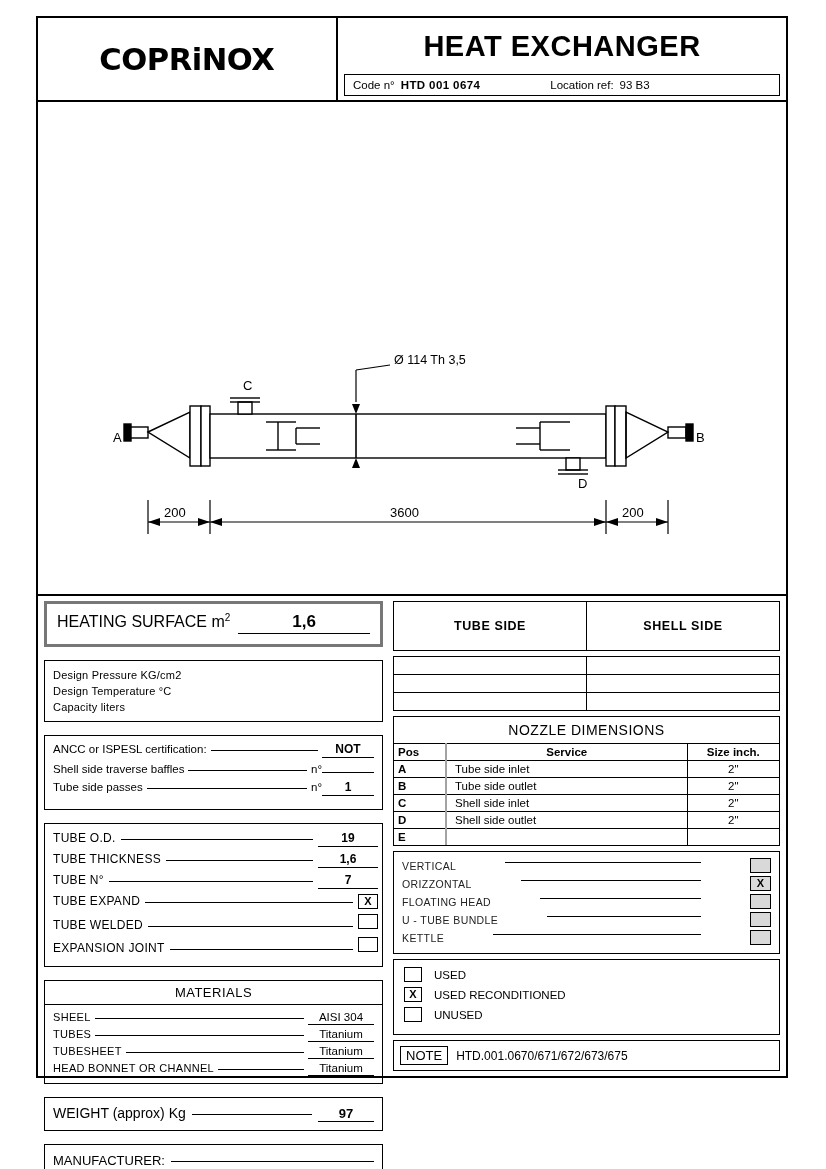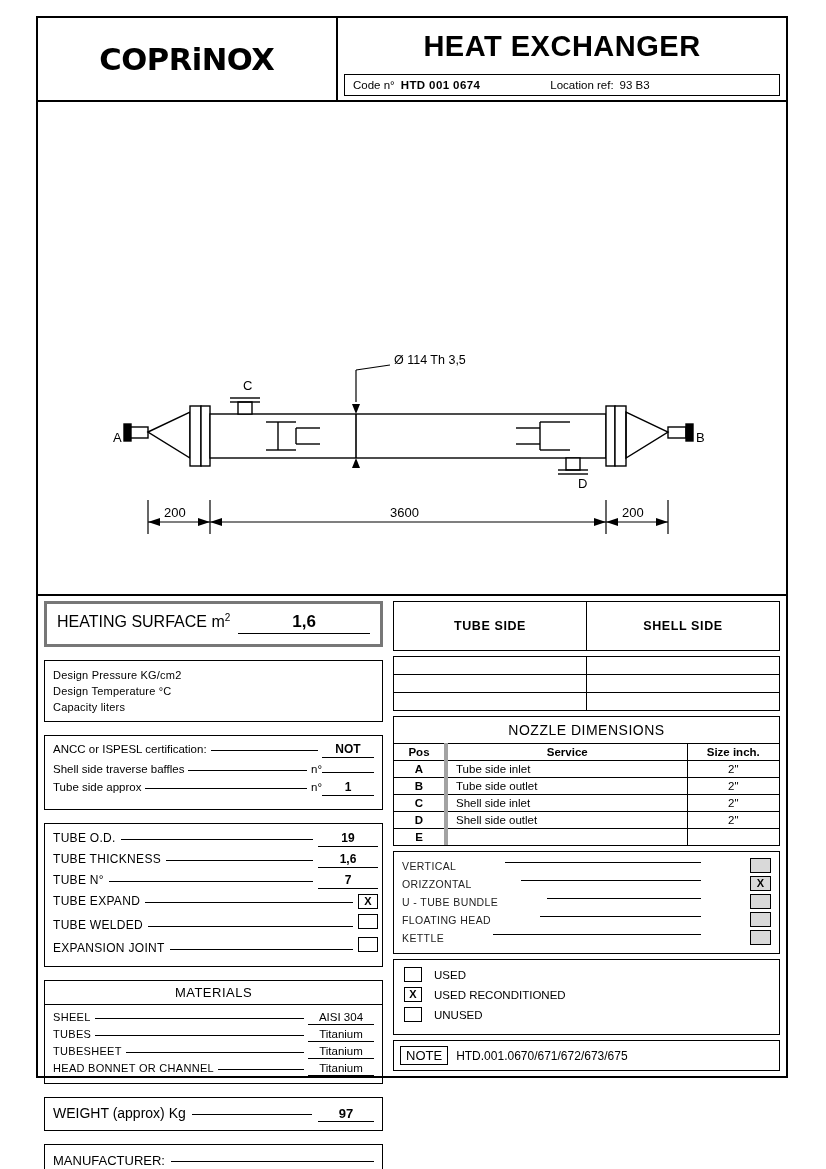--- a/index.html
+++ b/index.html
@@ -341,23 +341,23 @@
   table.nozzle th, table.nozzle td {
     border: 1px solid #000;
     border-left: none;
     border-right: none;
     padding: 2px 4px;
     height: 17px;
     box-sizing: border-box;
   }
   table.nozzle th:nth-child(1), table.nozzle td:nth-child(1) {
     width: 52px;
-    text-align: center;
-    font-weight: bold;
-    border-right: 4px solid #a3a3a3;
+    text-align: left;
+    font-weight: bold;
+    border-right: 2px solid #a3a3a3;
   }
   table.nozzle th:nth-child(1) { font-weight: bold; }
   table.nozzle th:nth-child(3), table.nozzle td:nth-child(3) {
     width: 92px;
     text-align: center;
     border-left: 1px solid #000;
   }
   table.nozzle th { font-weight: bold; text-align: center; }
   table.nozzle td:nth-child(2) { padding-left: 8px; }
   table.nozzle tr:last-child td { border-bottom: none; }
@@ -553,21 +553,21 @@
           <span class="fill"></span>
           <span class="dv">NOT</span>
         </div>
         <div class="drow">
           <span class="dl">Shell side traverse baffles</span>
           <span class="fill"></span>
           <span class="dl">n°</span>
           <span class="dv"></span>
         </div>
         <div class="drow">
-          <span class="dl">Tube side approx</span>
+          <span class="dl">Tube side passes</span>
           <span class="fill"></span>
           <span class="dl">n°</span>
           <span class="dv">1</span>
         </div>
       </div>
 
       <div class="box tube-box">
         <div class="trow">
           <span class="tl">TUBE  O.D.</span>
           <span class="tfill"></span>
@@ -706,26 +706,26 @@
           <span class="tyl">VERTICAL</span>
           <span class="tyfill"></span>
           <span class="tybox"></span>
         </div>
         <div class="tyrow">
           <span class="tyl">ORIZZONTAL</span>
           <span class="tyfill"></span>
           <span class="tybox">X</span>
         </div>
         <div class="tyrow">
-          <span class="tyl">U - TUBE  BUNDLE</span>
+          <span class="tyl">FLOATING  HEAD</span>
           <span class="tyfill"></span>
           <span class="tybox"></span>
         </div>
         <div class="tyrow">
-          <span class="tyl">FLOATING  HEAD</span>
+          <span class="tyl">U - TUBE  BUNDLE</span>
           <span class="tyfill"></span>
           <span class="tybox"></span>
         </div>
         <div class="tyrow">
           <span class="tyl">KETTLE</span>
           <span class="tyfill"></span>
           <span class="tybox"></span>
         </div>
       </div>
 

